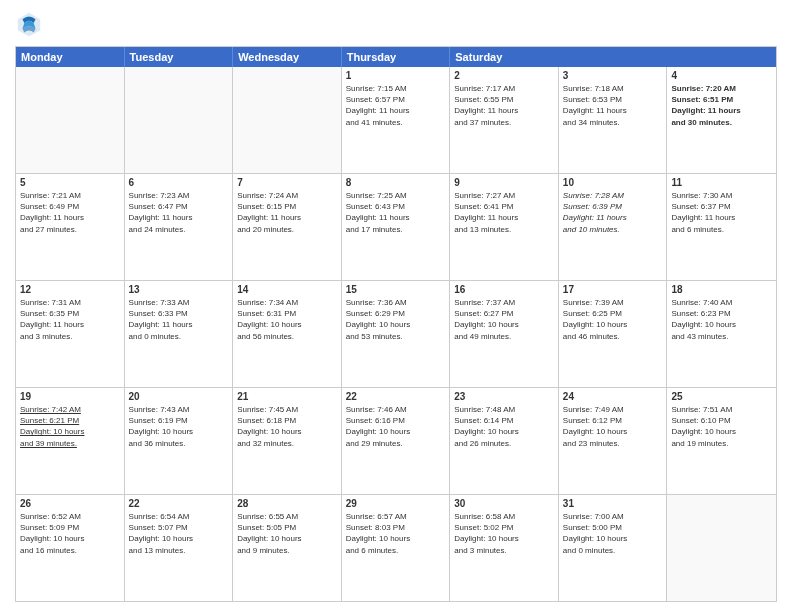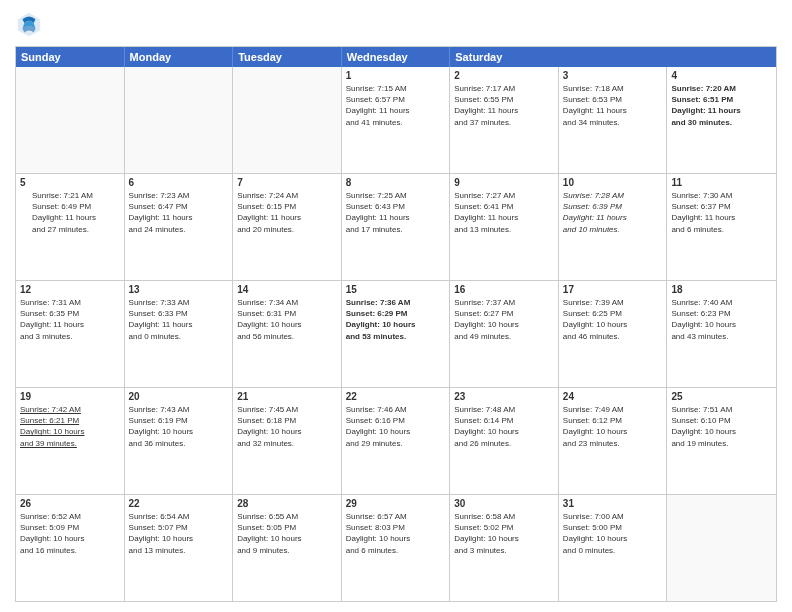--- a/index.html
+++ b/index.html
@@ -130,24 +130,24 @@
       </div>
     </div>
     <div class="title-block">
       <div class="month-title"></div>
       <div class="location"></div>
     </div>
   </div>
 
   <div class="calendar">
     <div class="cal-header">
-    <div class="cal-header-cell">Sunday</div>
         <div class="cal-header-cell">Monday</div>
         <div class="cal-header-cell">Tuesday</div>
         <div class="cal-header-cell">Wednesday</div>
+        <div class="cal-header-cell">Thursday</div>
         <div class="cal-header-cell">Saturday</div>
       </div>
     <div class="cal-body">
     <div class="cal-row">
           <div class="cal-cell empty"></div>
           <div class="cal-cell empty"></div>
           <div class="cal-cell empty"></div>
           <div class="cal-cell">
             <div class="day-num">1</div>
             <div class="cell-text" style="white-space: pre-line;">Sunrise: 7:15 AM
@@ -173,21 +173,21 @@
             <div class="day-num">4</div>
             <div class="cell-text" style="white-space: pre-line; font-weight: bold;">Sunrise: 7:20 AM
 Sunset: 6:51 PM
 Daylight: 11 hours
 and 30 minutes.</div>
           </div>
         </div>
         <div class="cal-row">
           <div class="cal-cell">
             <div class="day-num">5</div>
-            <div class="cell-text" style="white-space: pre-line; margin-left: 12px;">Sunrise: 7:21 AM
+            <div class="cell-text" style="white-space: pre-line;">Sunrise: 7:21 AM
 Sunset: 6:49 PM
 Daylight: 11 hours
 and 27 minutes.</div>
           </div>
           <div class="cal-cell">
             <div class="day-num">6</div>
             <div class="cell-text" style="white-space: pre-line;">Sunrise: 7:23 AM
 Sunset: 6:47 PM
 Daylight: 11 hours
 and 24 minutes.</div>
@@ -245,21 +245,21 @@
           </div>
           <div class="cal-cell">
             <div class="day-num">14</div>
             <div class="cell-text" style="white-space: pre-line;">Sunrise: 7:34 AM
 Sunset: 6:31 PM
 Daylight: 10 hours
 and 56 minutes.</div>
           </div>
           <div class="cal-cell">
             <div class="day-num">15</div>
-            <div class="cell-text" style="white-space: pre-line; font-weight: bold;">Sunrise: 7:36 AM
+            <div class="cell-text" style="white-space: pre-line;">Sunrise: 7:36 AM
 Sunset: 6:29 PM
 Daylight: 10 hours
 and 53 minutes.</div>
           </div>
           <div class="cal-cell">
             <div class="day-num">16</div>
             <div class="cell-text" style="white-space: pre-line;">Sunrise: 7:37 AM
 Sunset: 6:27 PM
 Daylight: 10 hours
 and 49 minutes.</div>

